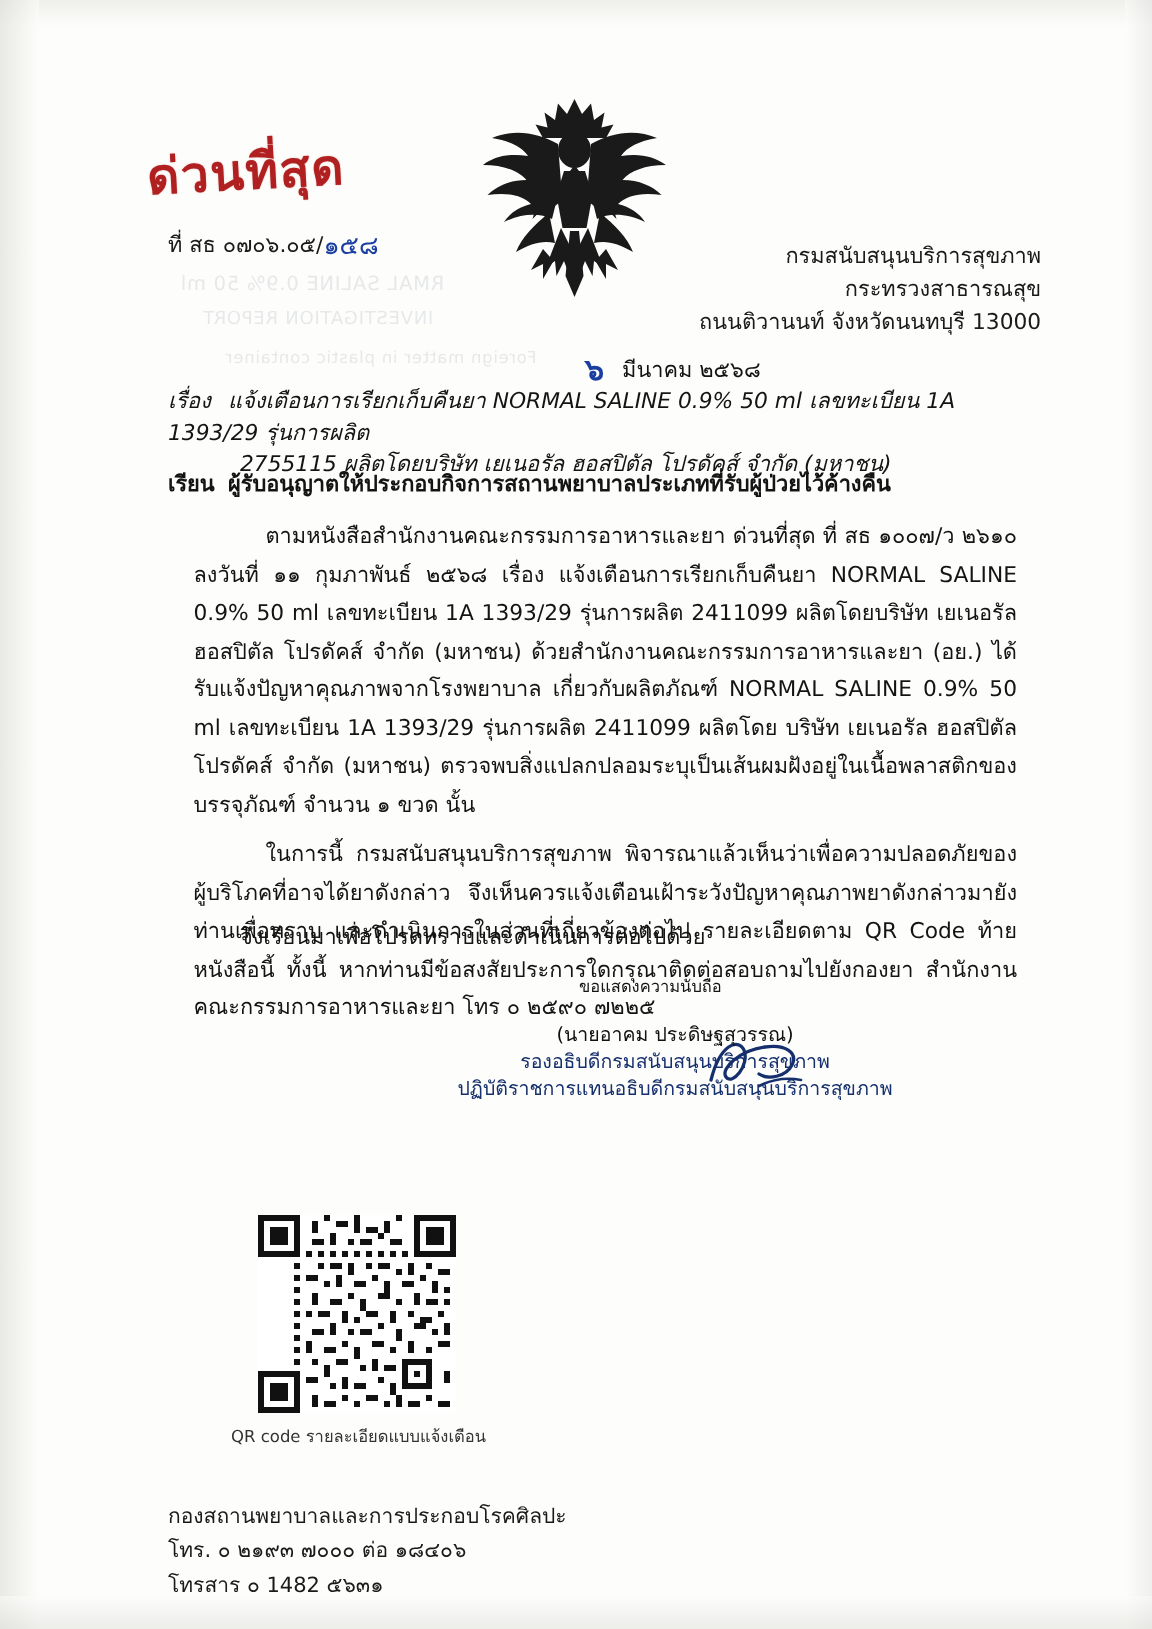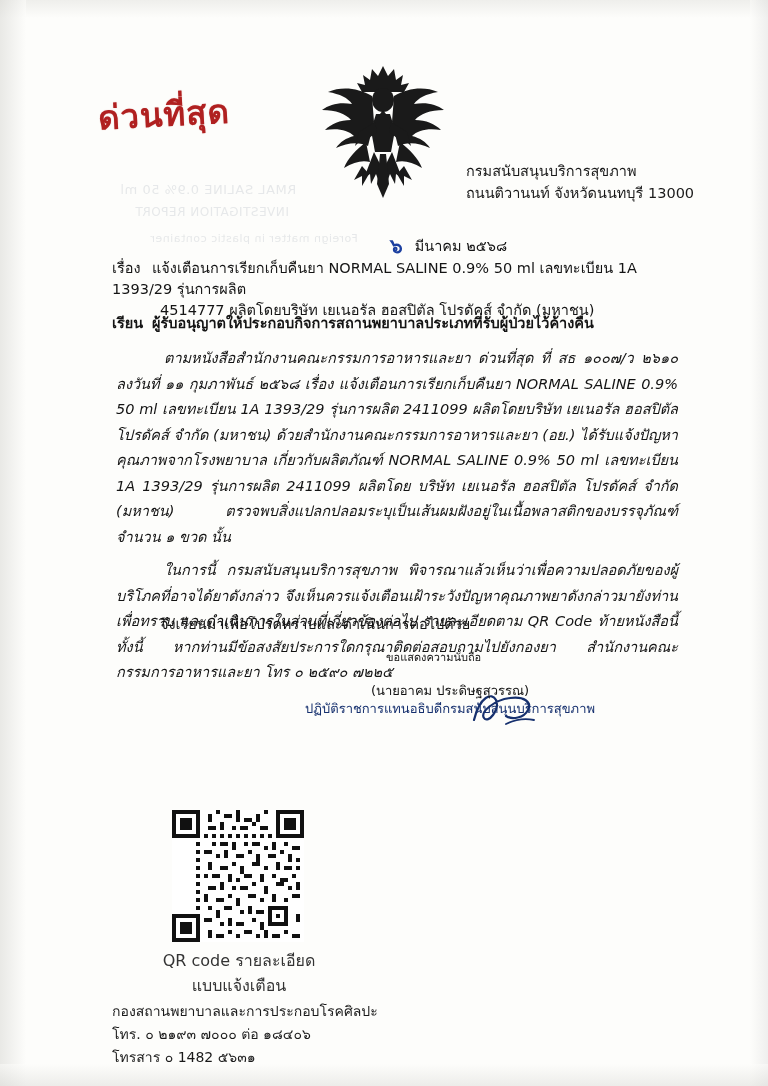--- a/index.html
+++ b/index.html
@@ -70,20 +70,21 @@
     height: 140px;
   }
 
   .addr {
     position: absolute;
     left: 466px;
     top: 160px;
     font-size: 14.5px;
     line-height: 22px;
     color: #1a1a1a;
+    text-align: right;
   }
 
   .datestamp {
     position: absolute;
     left: 390px;
     top: 228px;
     font-size: 14.5px;
   }
   .datestamp .daynum {
     color: #1b3fa0;
@@ -100,20 +101,21 @@
     line-height: 21px;
   }
   .field .lbl {
     display: inline-block;
     width: 40px;
   }
   .subject {
     left: 112px;
     top: 258px;
     width: 580px;
+    font-style: italic;
   }
   .subject .cont {
     display: block;
     margin-left: 48px;
   }
   .to {
     left: 112px;
     top: 313px;
     width: 580px;
     font-weight: bold;
@@ -122,22 +124,21 @@
   .body {
     position: absolute;
     left: 112px;
     top: 346px;
     width: 566px;
     font-size: 14.5px;
     line-height: 25.5px;
     text-align: justify;
   }
   .body p {
-    margin: 0 0 0 4px;
-    font-style: italic;
+    margin: 0 0 0 17px;
   }
   .body p.indent {
     text-indent: 48px;
   }
   .body p + p {
     margin-top: 8px;
   }
   .closing {
     position: absolute;
     left: 112px;
@@ -179,21 +180,21 @@
     top: 810px;
     width: 132px;
     height: 132px;
   }
   .qrcap {
     position: absolute;
     left: 150px;
     top: 948px;
     width: 178px;
     text-align: center;
-    font-size: 16px;
+    font-size: 11px;
     color: #333;
   }
 
   .footer {
     position: absolute;
     left: 112px;
     top: 1000px;
     font-size: 14px;
     line-height: 23px;
     color: #1a1a1a;
@@ -237,20 +238,23 @@
   <div class="scan-edge-l"></div>
   <div class="scan-edge-r"></div>
   <div class="scan-edge-b"></div>
 
   <div class="ghost g1">RMAL SALINE 0.9% 50 ml</div>
   <div class="ghost g2">INVESTIGATION REPORT</div>
   <div class="ghost g3">Foreign matter in plastic container</div>
 
   <div class="urgent">ด่วนที่สุด</div>
 
+  <div class="docnum">
+    <span>ที่ สธ ๐๗๐๖.๐๕/</span><span class="hand">๑๕๘</span>
+  </div>
 
   <div class="emblem">
     <svg viewBox="0 0 130 140" width="130" height="140" aria-hidden="true">
       <g fill="#1a1a1a">
 
         <path d="M65 4 l5 10 6 -7 2 11 7 -5 -2 10 8 -2 -5 9 h-42 l-5 -9 8 2 -2 -10 7 5 2 -11 6 7 z"></path>
 
         <ellipse cx="65" cy="38" rx="11" ry="12"></ellipse>
         <path d="M65 48 l-6 8 h12 z"></path>
 
@@ -269,30 +273,31 @@
         <path d="M48 80 C38 88 30 96 26 106 C36 100 44 98 52 100 z"></path>
         <path d="M82 80 C92 88 100 96 104 106 C94 100 86 98 78 100 z"></path>
         <path d="M44 104 l-8 14 8 -4 0 10 7 -12 z"></path>
         <path d="M86 104 l8 14 -8 -4 0 10 -7 -12 z"></path>
       </g>
     </svg>
   </div>
 
   <div class="addr">
     <div>กรมสนับสนุนบริการสุขภาพ</div>
+    <div>กระทรวงสาธารณสุข</div>
     <div>ถนนติวานนท์ จังหวัดนนทบุรี 13000</div>
   </div>
 
   <div class="datestamp">
     <span class="daynum">๖</span><span>มีนาคม ๒๕๖๘</span>
   </div>
 
   <div class="field subject">
     <span class="lbl">เรื่อง</span><span>แจ้งเตือนการเรียกเก็บคืนยา NORMAL SALINE 0.9% 50 ml เลขทะเบียน 1A 1393/29 รุ่นการผลิต</span>
-    <span class="cont">4514777 ผลิตโดยบริษัท เยเนอรัล ฮอสปิตัล โปรดัคส์ จำกัด (มหาชน)</span>
+    <span class="cont">2755115 ผลิตโดยบริษัท เยเนอรัล ฮอสปิตัล โปรดัคส์ จำกัด (มหาชน)</span>
   </div>
 
   <div class="field to">
     <span class="lbl">เรียน</span><span>ผู้รับอนุญาตให้ประกอบกิจการสถานพยาบาลประเภทที่รับผู้ป่วยไว้ค้างคืน</span>
   </div>
 
   <div class="body">
     <p class="indent">ตามหนังสือสำนักงานคณะกรรมการอาหารและยา ด่วนที่สุด ที่ สธ ๑๐๐๗/ว ๒๖๑๐ ลงวันที่ ๑๑ กุมภาพันธ์ ๒๕๖๘ เรื่อง แจ้งเตือนการเรียกเก็บคืนยา NORMAL SALINE 0.9% 50 ml เลขทะเบียน 1A 1393/29 รุ่นการผลิต 2411099 ผลิตโดยบริษัท เยเนอรัล ฮอสปิตัล โปรดัคส์ จำกัด (มหาชน) ด้วยสำนักงานคณะกรรมการอาหารและยา (อย.) ได้รับแจ้งปัญหาคุณภาพจากโรงพยาบาล เกี่ยวกับผลิตภัณฑ์ NORMAL SALINE 0.9% 50 ml เลขทะเบียน 1A 1393/29 รุ่นการผลิต 2411099 ผลิตโดย บริษัท เยเนอรัล ฮอสปิตัล โปรดัคส์ จำกัด (มหาชน) ตรวจพบสิ่งแปลกปลอมระบุเป็นเส้นผมฝังอยู่ในเนื้อพลาสติกของบรรจุภัณฑ์ จำนวน ๑ ขวด นั้น</p>
     <p class="indent">ในการนี้ กรมสนับสนุนบริการสุขภาพ พิจารณาแล้วเห็นว่าเพื่อความปลอดภัยของผู้บริโภคที่อาจได้ยาดังกล่าว จึงเห็นควรแจ้งเตือนเฝ้าระวังปัญหาคุณภาพยาดังกล่าวมายังท่านเพื่อทราบ และดำเนินการในส่วนที่เกี่ยวข้องต่อไป รายละเอียดตาม QR Code ท้ายหนังสือนี้ ทั้งนี้ หากท่านมีข้อสงสัยประการใดกรุณาติดต่อสอบถามไปยังกองยา สำนักงานคณะกรรมการอาหารและยา โทร ๐ ๒๕๙๐ ๗๒๒๕</p>
   </div>
@@ -302,20 +307,21 @@
 
   <div class="signature">
     <svg viewBox="0 0 70 42" width="70" height="42" aria-hidden="true">
       <path d="M4 30 C10 6 22 2 26 10 C30 20 18 34 14 28 C10 22 24 10 40 8 C54 6 62 12 58 20 C54 28 42 30 36 26" fill="none" stroke="#16306e" stroke-width="2.2" stroke-linecap="round"></path>
       <path d="M36 34 C44 30 54 28 64 30" fill="none" stroke="#16306e" stroke-width="1.8" stroke-linecap="round"></path>
     </svg>
   </div>
 
   <div class="sigblock">
     <div class="nm">(นายอาคม ประดิษฐสุวรรณ)</div>
+    <div>รองอธิบดีกรมสนับสนุนบริการสุขภาพ</div>
     <div>ปฏิบัติราชการแทนอธิบดีกรมสนับสนุนบริการสุขภาพ</div>
   </div>
 
   <div class="qr">
     <svg viewBox="0 0 33 33" width="132" height="132" shape-rendering="crispEdges" aria-hidden="true">
       <rect width="33" height="33" fill="#ffffff"></rect>
       <g fill="#111111">
 
         <rect x="0" y="0" width="7" height="1"></rect>
           <rect x="0" y="6" width="7" height="1"></rect>

